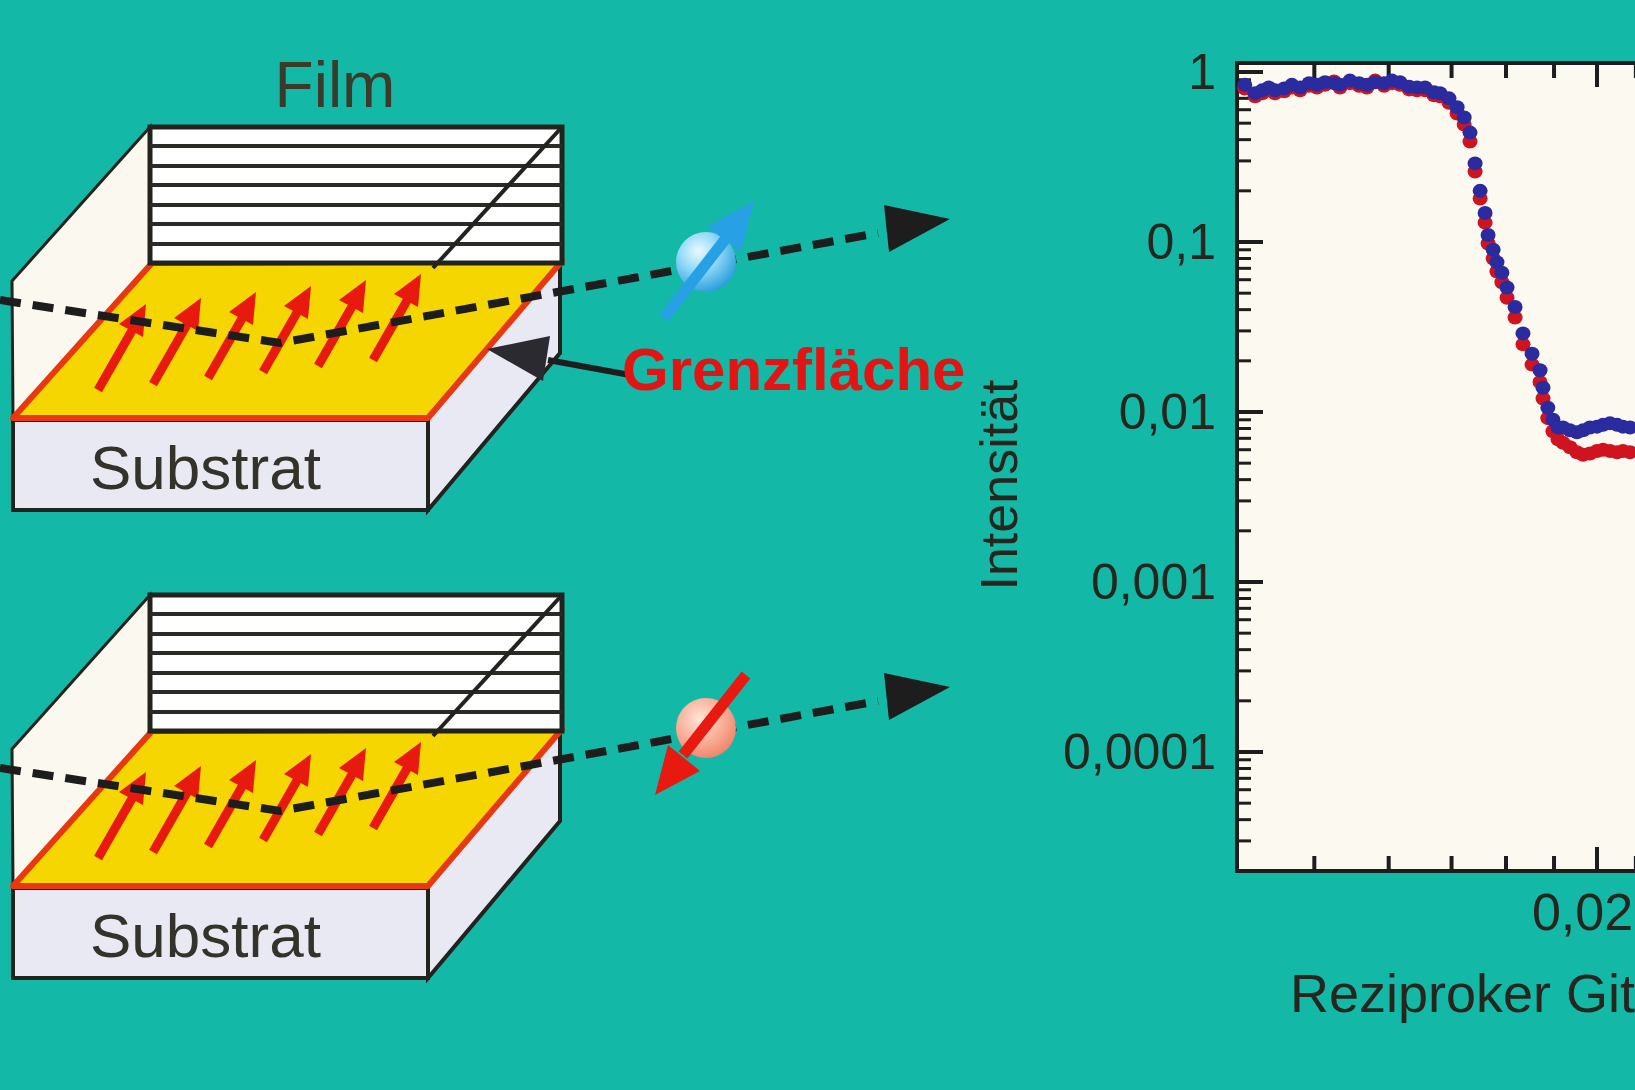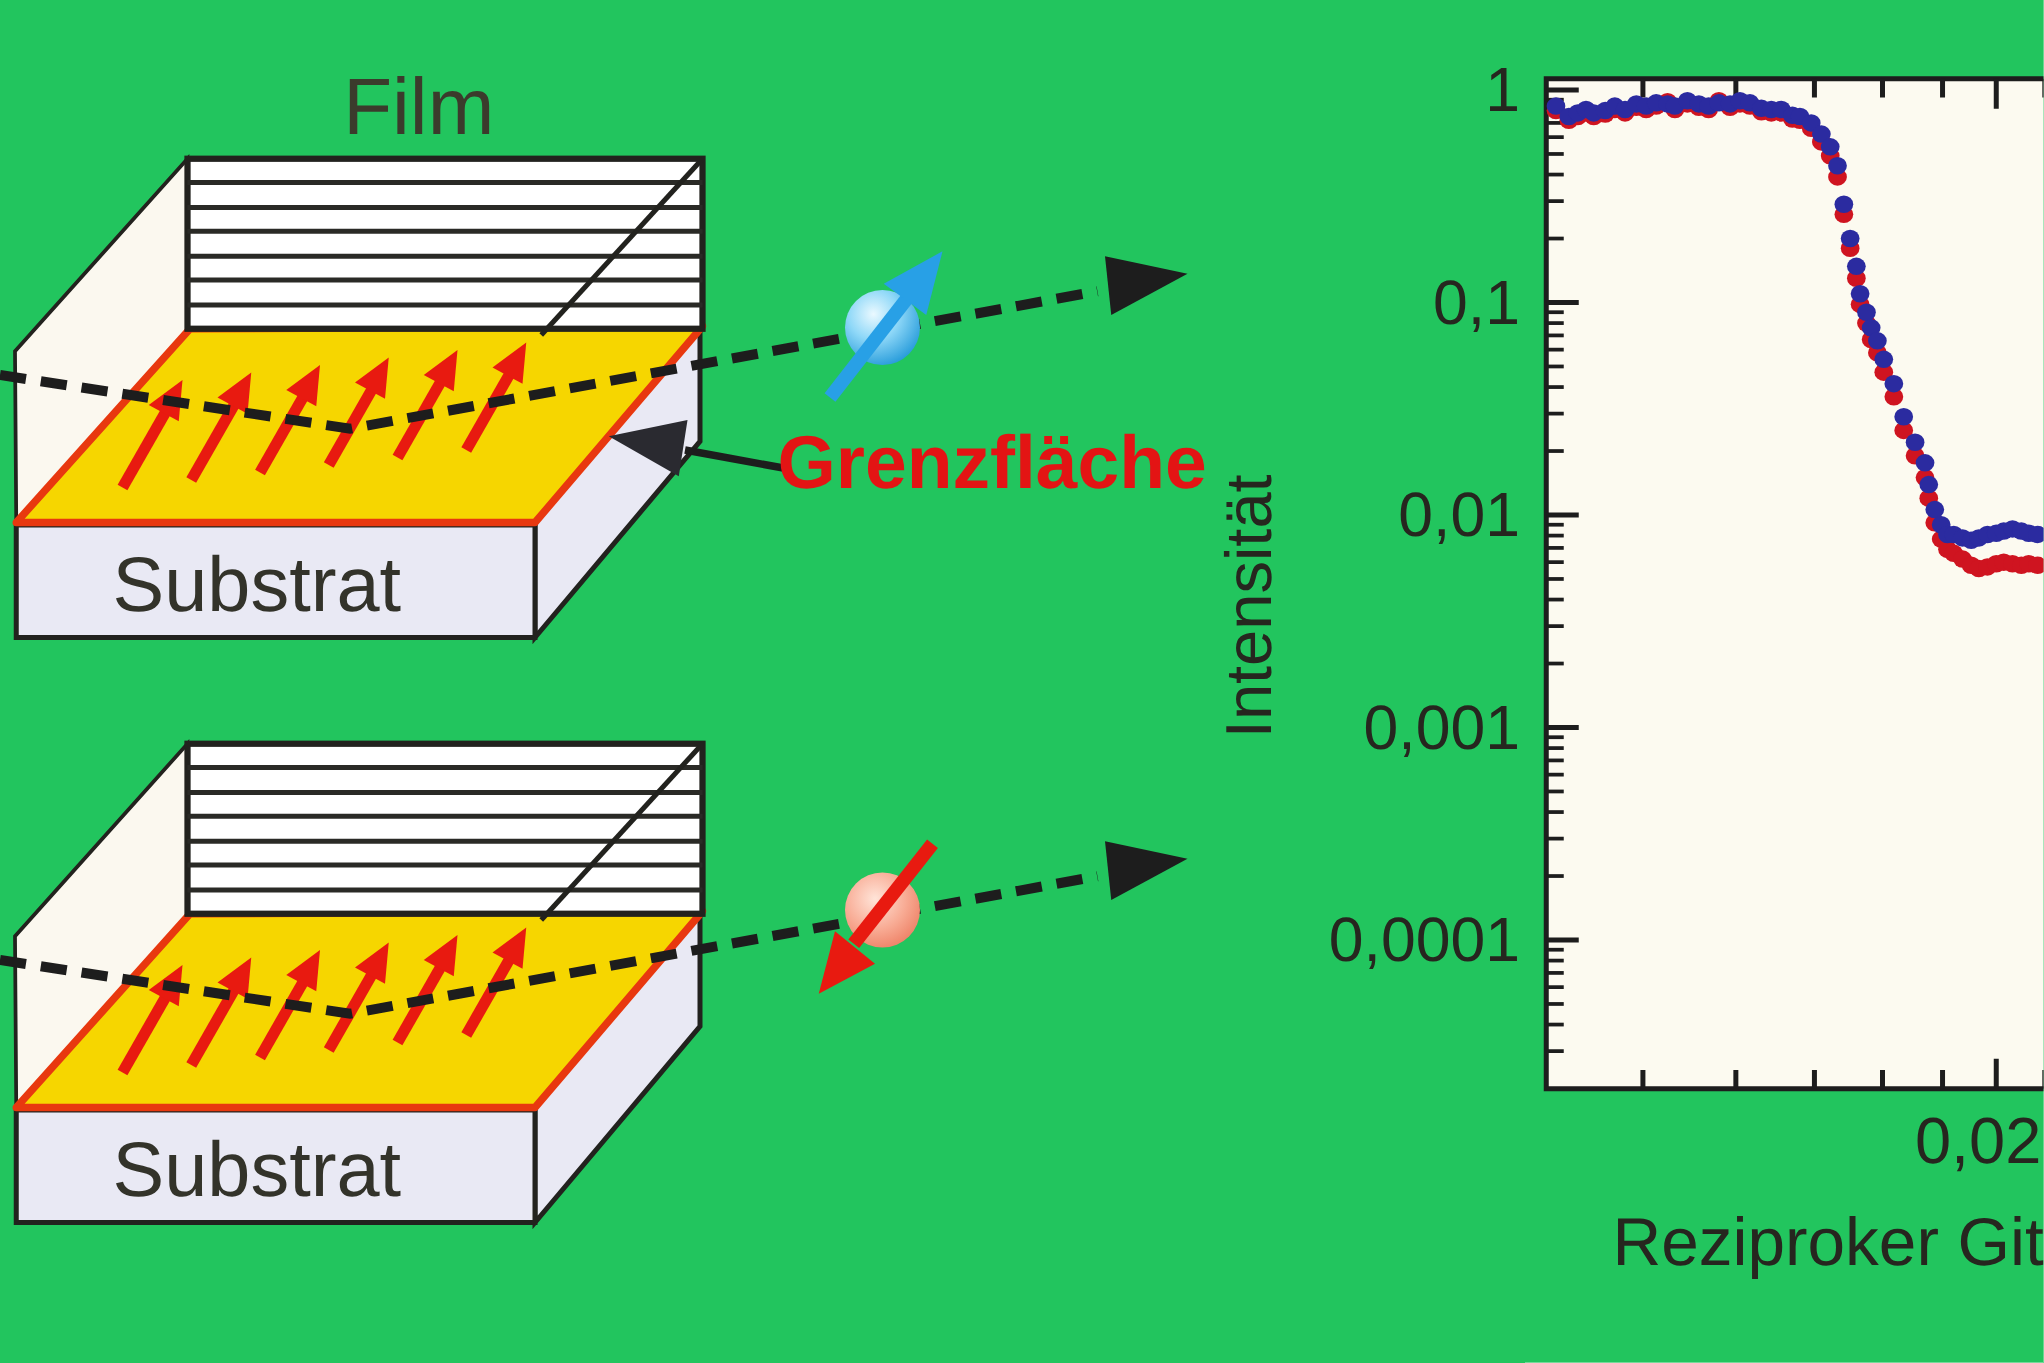--- a/index.html
+++ b/index.html
@@ -1,20 +1,20 @@
 <!DOCTYPE html>
 <html><head>
 <meta charset="utf-8">
 <style>
   html,body{margin:0;padding:0;}
   .stage{
     position:relative;
     width:1635px;height:1090px;
     overflow:hidden;
-    background:#22c55e;
+    background:#14b8a6;
     font-family:"Liberation Sans", sans-serif;
   }
   svg text{ font-family:"Liberation Sans", sans-serif; }
 </style>
 </head>
 <body>
 
 <div class="stage">
 <svg width="1635" height="1090" viewBox="0 0 1635 1090">
   <defs>

